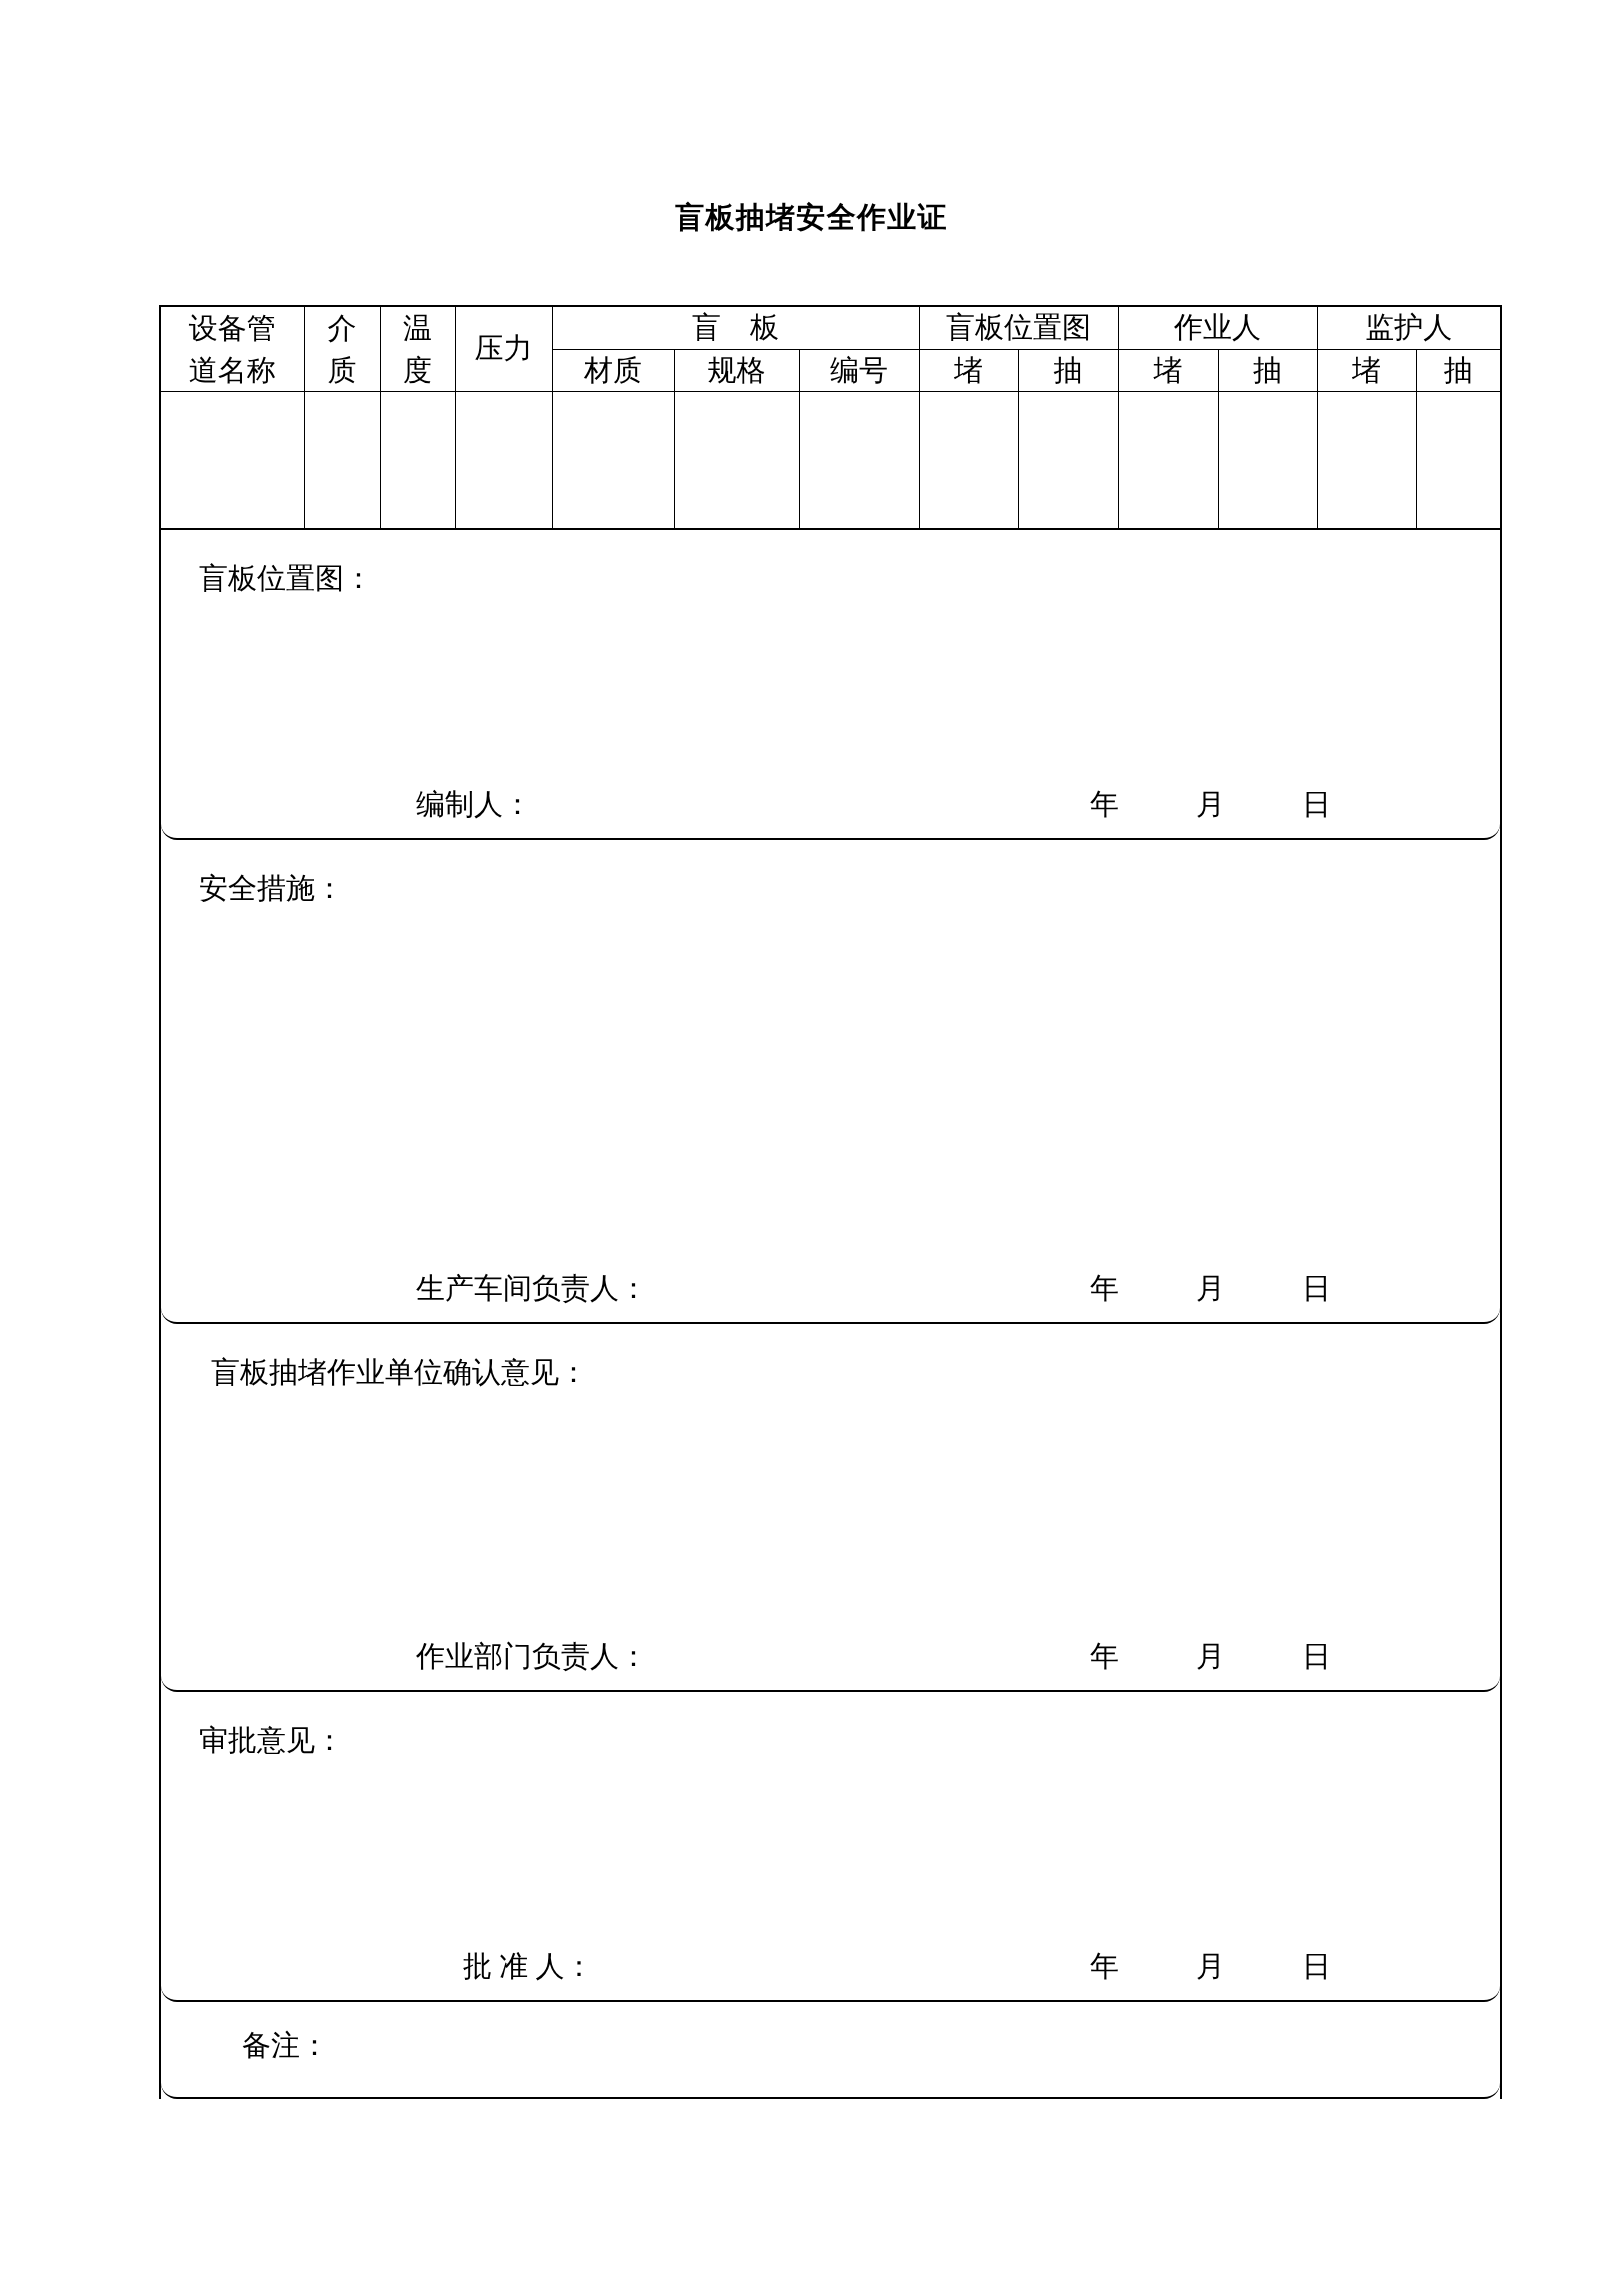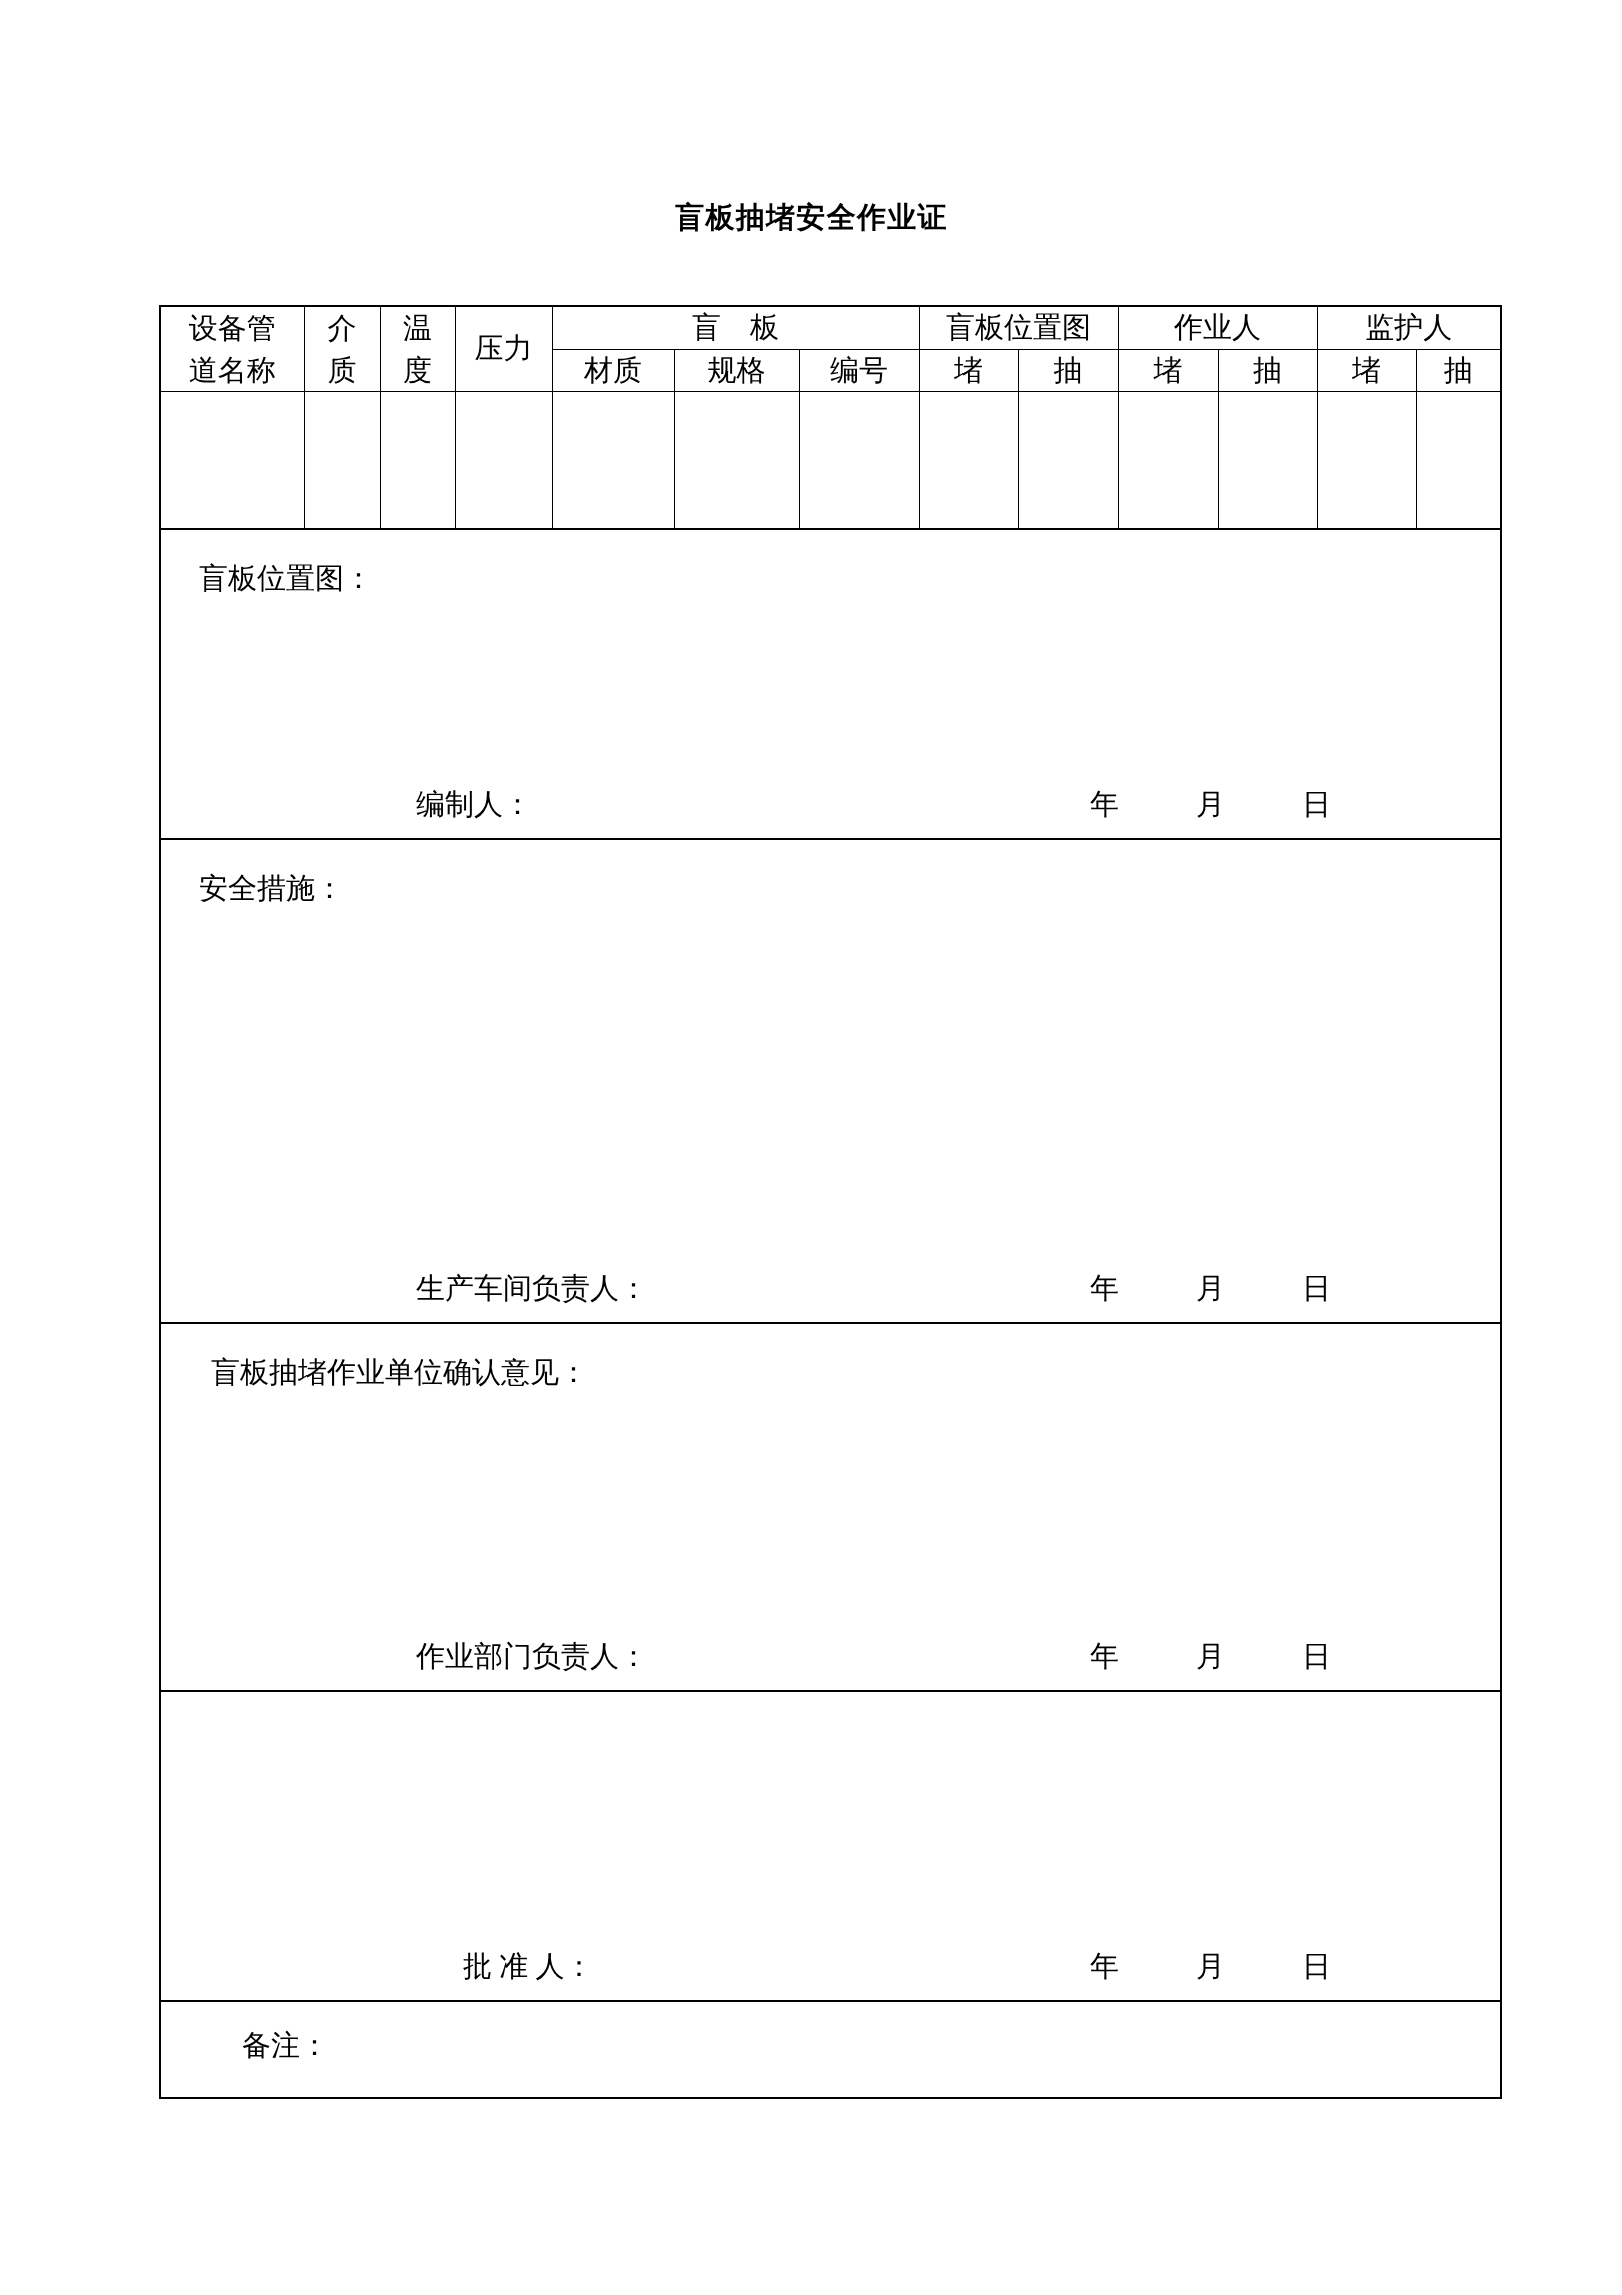--- a/index.html
+++ b/index.html
@@ -45,20 +45,21 @@
     position:absolute; top:530px; left:159px;
     width:1343px;
     border-left:2px solid #000;
     border-right:2px solid #000;
     font-size:29px;
   }
   .section {
     position:relative;
     border-bottom:2px solid #000;
     width:100%;
+    border-radius:16px;
   }
   .sec-1 { height:310px; }
   .sec-2 { height:484px; }
   .sec-3 { height:368px;padding-left:12px; }
   .sec-4 { height:310px; }
   .sec-5 { height:97px; }
   .section .sec-label {
     padding:33px 0 0 38px;
     line-height:1.1;
     white-space:pre;
@@ -181,20 +182,21 @@
       <span class="signer">作业部门负责人：</span>
       <span class="dates">
         <span>年</span>
         <span>月</span>
         <span>日</span>
       </span>
     </div>
   </div>
 
   <div class="section sec-4">
+    <div class="sec-label">审批意见：</div>
     <div class="sig-line">
       <span class="signer">批 准 人：</span>
       <span class="dates">
         <span>年</span>
         <span>月</span>
         <span>日</span>
       </span>
     </div>
   </div>
 

